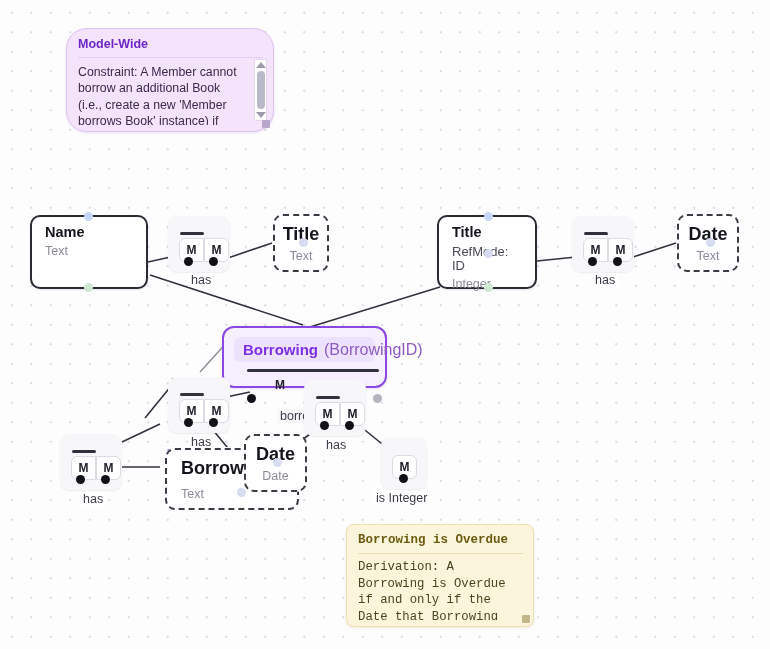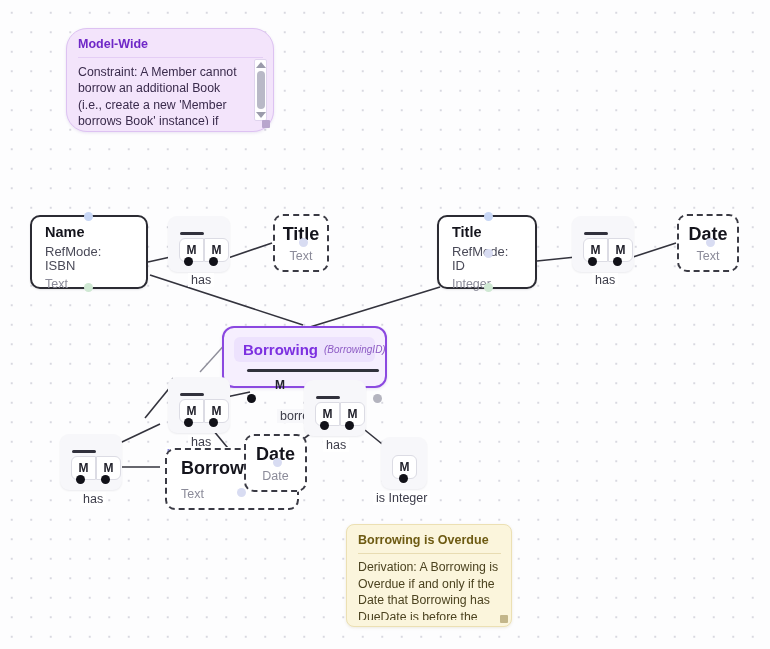--- a/index.html
+++ b/index.html
@@ -85,21 +85,21 @@
     border:2px solid #8b48e0;border-radius:12px;
     background:#f6effe;
     box-shadow:0 1px 3px rgba(90,40,160,.14);
   }
   #obj-title{
     position:absolute;left:10px;top:9px;right:10px;height:25px;
     background:#ede2fd;border-radius:6px;
     display:flex;align-items:center;padding-left:9px;gap:6px;
   }
   #obj-title .onm{font-size:15px;font-weight:bold;color:#7c30e0;}
-  #obj-title .oref{font-size:10px;color:#8d5bc4;font-style:italic;}
+  #obj-title .oref{font-size:16px;color:#8d5bc4;}
   .objbar{position:absolute;height:3px;background:#31313c;border-radius:2px;}
   .objrow{position:absolute;display:flex;}
   .objcell{
     box-sizing:border-box;height:22px;
     display:flex;align-items:center;justify-content:center;
     font-size:12px;font-weight:bold;color:#22222c;
   }
   .objcell.dim{color:#b9b9c4;}
 
   
@@ -194,21 +194,20 @@
       <span class="sb-arrow sb-up"></span>
       <span class="sb-thumb"></span>
       <span class="sb-arrow sb-down"></span>
     </div>
     <div class="resize-grip"></div>
   </div>
 
   <div class="node entity" id="ent-book" style="left:30px;top:215px;width:118px;height:74px;">
     <div class="ebody">
       <span class="nm">Name</span>
-      <span class="sub">RefMode: ISBN</span>
       <span class="dt">Text</span>
     </div>
     <span class="anchor a-top" style="left:52px;top:-5px;"></span>
     <span class="anchor a-bot" style="left:52px;bottom:-5px;"></span>
   </div>
 
   <div class="fact" style="left:168px;top:216px;">
     <div class="pad" style="width:62px;height:56px;"></div>
     <div class="ucbar" style="left:12px;top:16px;width:24px;"></div>
     <div class="roles" style="left:11px;top:22px;">
@@ -332,21 +331,21 @@
 
   <div class="fact" style="left:381px;top:437px;">
     <div class="pad" style="width:46px;height:52px;"></div>
     <div class="roles" style="left:11px;top:18px;">
       <div class="role rnd-l rnd-r">M</div>
     </div>
     <span class="mdot" style="left:18px;top:37px;"></span>
     <span class="flabel" style="left:-8px;top:54px;">is Integer</span>
   </div>
 
-  <div class="note" id="note-overdue" style="left:346px;top:524px;width:166px;height:103px;">
+  <div class="note" id="note-overdue" style="left:346px;top:524px;width:188px;height:103px;font-family:Liberation Mono, monospace;">
     <div class="note-inner">
       <div class="ttl">Borrowing is Overdue</div>
       <div class="rule"></div>
       <div class="bdy note-text-clip">Derivation: A Borrowing is Overdue if and only if the Date that Borrowing has DueDate is before the current date and the BorrowingStatus that Borrowing has is 'Checked Out'.</div>
     </div>
     <div class="resize-grip y"></div>
   </div>
 
 </div>
 

